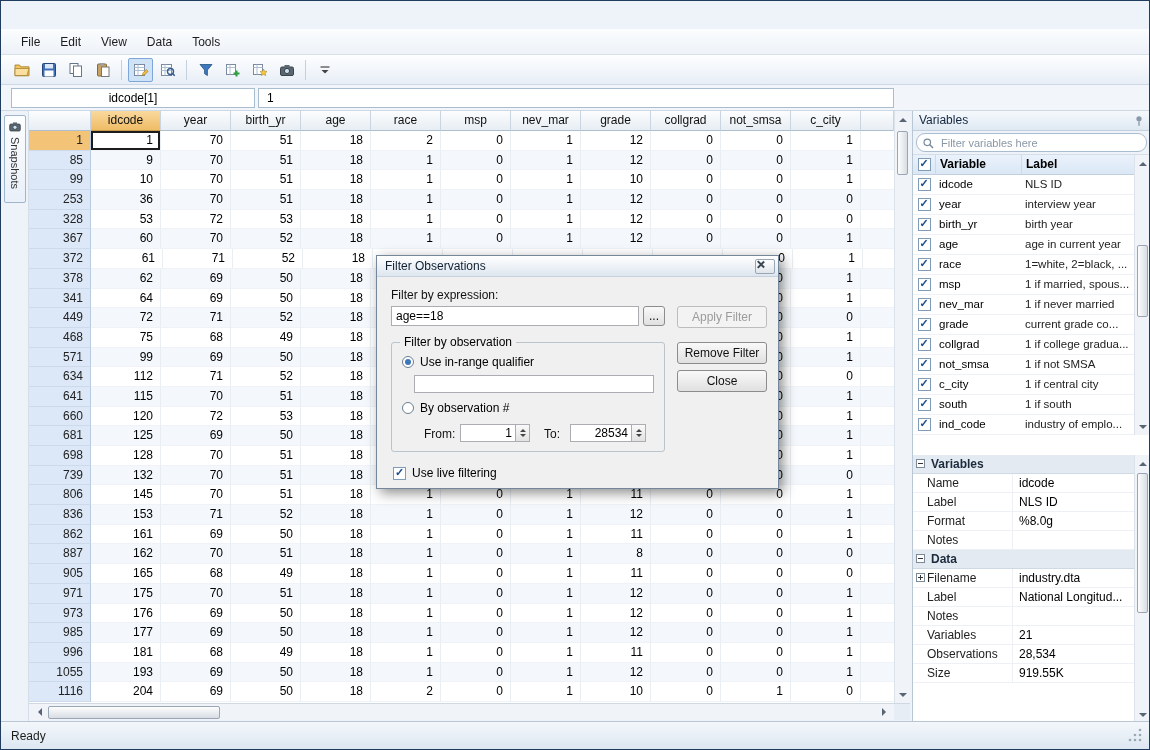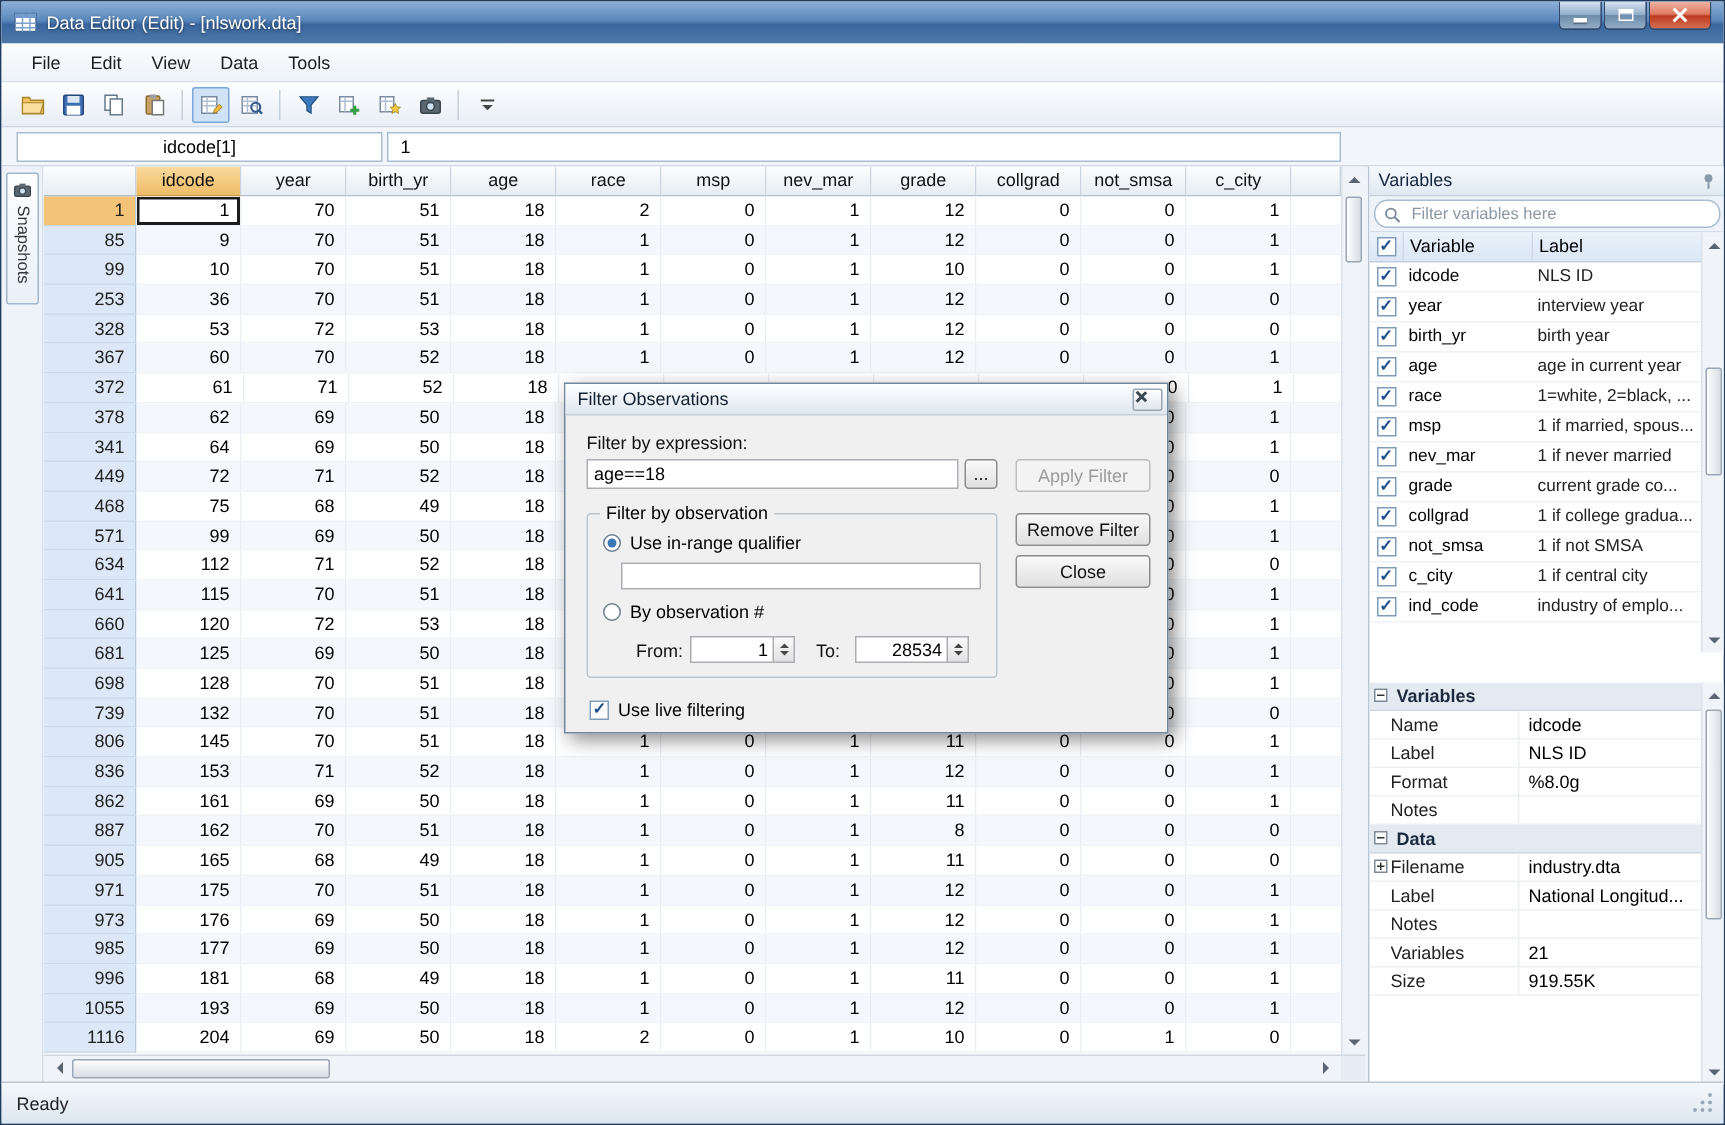--- a/index.html
+++ b/index.html
@@ -87,21 +87,21 @@
   .rpanel { position:absolute; left:911px; top:110px; width:238px; height:612px; background:#fff; border-left:1px solid #b9c6d4; }
   .panel-header { position:absolute; left:0; right:0; height:20px; background:linear-gradient(#f5f9fc,#dfe9f3);
     border-bottom:1px solid #c2cfdd; line-height:19px; padding-left:6px; color:#14263f; }
   .panel-header .pin { position:absolute; right:4px; top:3px; width:14px; height:14px; }
   .vp-search { position:absolute; top:20px; left:0; right:0; height:24px; background:#eef3f9; border-bottom:1px solid #d5dee8; padding:2px 3px; }
   .vp-search input { width:100%; height:19px; border:1px solid #a9bdd1; border-radius:9px; padding-left:24px;
     font-family:inherit; font-size:11px; color:#333; background:#fff; }
   .vp-search input::placeholder { color:#8a97a5; }
   .vp-search .mag { position:absolute; left:9px; top:6px; width:13px; height:13px; }
   .vp-list-header { position:absolute; top:44px; left:0; width:222px; height:20px; display:flex;
-    background:linear-gradient(#eaf2fb,#dbe7f6); border-bottom:1px solid #c2cfdd; }
+    background:linear-gradient(#eaf2fb,#dbe7f6); border-bottom:1px solid #c2cfdd;font-weight:bold; }
   .vlh-check { width:22px; display:flex; align-items:center; justify-content:center; }
   .vlh-var { width:86px; border-left:1px solid #cfdae6; padding-left:4px; line-height:19px; }
   .vlh-label { flex:1; border-left:1px solid #cfdae6; padding-left:4px; line-height:19px; }
   .vp-list { position:absolute; top:64px; left:0; width:222px; height:260px; overflow:hidden; font-size:11.5px; }
   .vrow { display:flex; height:20px; border-bottom:1px solid #eef2f6; }
   .vrow-check { width:22px; display:flex; align-items:center; justify-content:center; }
   .vrow-name { width:86px; padding-left:4px; line-height:19px; white-space:nowrap; overflow:hidden; }
   .vrow-label { flex:1; padding-left:4px; line-height:19px; white-space:nowrap; overflow:hidden; color:#222; }
   .side-scroll { position:absolute; right:0; width:16px; background:#f0f3f8; border-left:1px solid #dbe2ea; }
 
@@ -154,41 +154,20 @@
   .sb-ready { margin-right:auto; padding-left:4px; }
   .sb-seg { border-left:1px solid #c2cedb; padding:0 10px; height:18px; line-height:18px; white-space:nowrap; }
   .sb-seg.disabled { color:#9fa9b4; }
   .sb-grip { width:15px; height:15px; margin-left:6px; }
 </style>
 </head>
 <body>
 
 <div class="window">
 
-  <div class="titlebar">
-    <span class="app-icon">
-      <svg viewBox="0 0 16 16">
-          <rect x="1" y="2" width="14" height="12" fill="#fff" stroke="#4a6a94"></rect>
-          <rect x="1" y="2" width="14" height="3" fill="#6f9bd1"></rect>
-          <path d="M1 8.5h14M1 11.5h14M6 2v12M11 2v12" stroke="#7aa0c8" stroke-width="1" fill="none"></path>
-        </svg>
-    </span>
-    <span class="title-text">Data Editor (Edit) - [nlswork.dta]</span>
-    <div class="win-buttons">
-      <div class="win-btn">
-          <span class="g-min"></span>
-        </div>
-      <div class="win-btn">
-          <span class="g-max"></span>
-        </div>
-      <div class="win-btn close">
-          <span class="g-close"></span>
-        </div>
-    </div>
-  </div>
 
   <div class="menubar" id="menubar">
       <div class="menu-item">File</div>
       <div class="menu-item">Edit</div>
       <div class="menu-item">View</div>
       <div class="menu-item">Data</div>
       <div class="menu-item">Tools</div>
     </div>
 
   <div class="toolbar" id="toolbar">
@@ -864,20 +843,27 @@
           <span class="vrow-check">
             <span class="checkbox checked"></span>
           </span>
           <span class="vrow-name">c_city</span>
           <span class="vrow-label">1 if central city</span>
         </div>
         <div class="vrow">
           <span class="vrow-check">
             <span class="checkbox checked"></span>
           </span>
+          <span class="vrow-name">south</span>
+          <span class="vrow-label">1 if south</span>
+        </div>
+        <div class="vrow">
+          <span class="vrow-check">
+            <span class="checkbox checked"></span>
+          </span>
           <span class="vrow-name">ind_code</span>
           <span class="vrow-label">industry of emplo...</span>
         </div>
       </div>
     <div class="side-scroll" style="top:44px; height:280px;">
       <div class="varr" style="top:0;">
           <span class="tri-u"></span>
         </div>
       <div class="sb-thumb-v" style="top:90px; height:72px;"></div>
       <div class="varr" style="bottom:0; position:absolute;">
@@ -913,20 +899,24 @@
           <span class="plabel">Label</span>
           <span class="pvalue">National Longitud...</span>
         </div>
         <div class="prow">
           <span class="plabel">Notes</span>
           <span class="pvalue"></span>
         </div>
         <div class="prow">
           <span class="plabel">Variables</span>
           <span class="pvalue">21</span>
+        </div>
+        <div class="prow">
+          <span class="plabel">Observations</span>
+          <span class="pvalue">28,534</span>
         </div>
         <div class="prow">
           <span class="plabel">Size</span>
           <span class="pvalue">919.55K</span>
         </div>
       </div>
     <div class="side-scroll" style="top:344px; height:268px;">
       <div class="varr" style="top:0;">
           <span class="tri-u"></span>
         </div>

